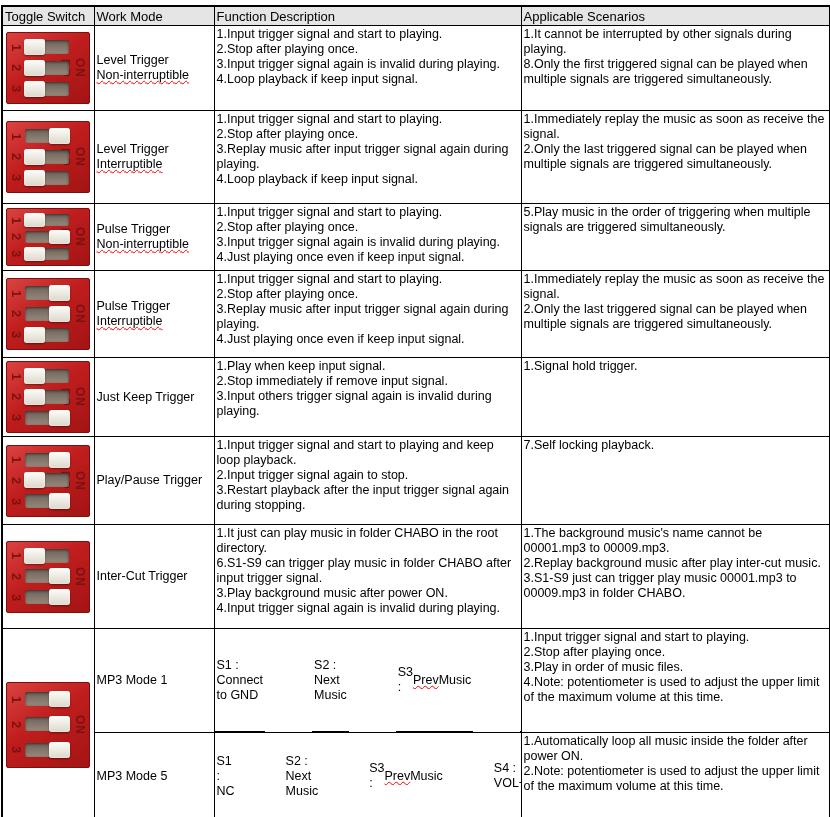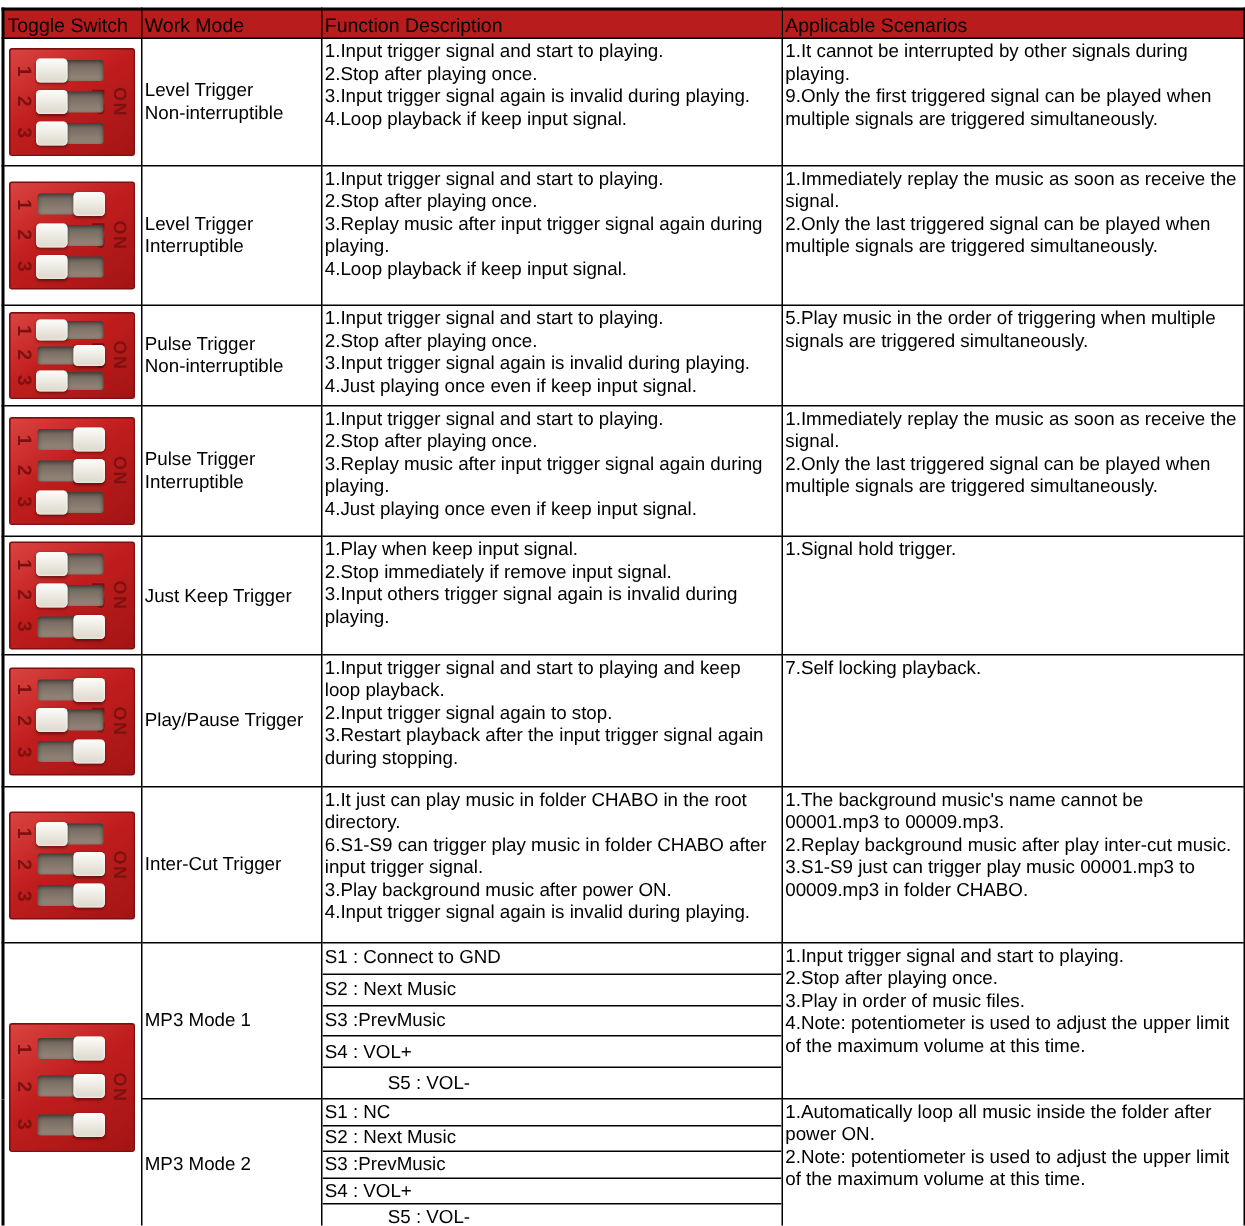--- a/index.html
+++ b/index.html
@@ -1,25 +1,25 @@
 <!DOCTYPE html>
 <html><head>
 <meta charset="utf-8">
 <style>
   html,body { margin:0; padding:0; background:#ffffff; }
   body { width:830px; height:817px; font-family:"Liberation Sans", sans-serif; color:#000; }
   table.main { border-collapse:collapse; table-layout:fixed; width:828px; margin:5px 0 0 1px; }
   table.main, table.main th, table.main td { border:1px solid #000; }
   table.main { border-width:2px; }
-  th { background:#b91c1c; font-weight:normal; text-align:left; font-size:13px; padding:1px 2px; height:16px; }
+  th { background:#e5e5e5; font-weight:normal; text-align:left; font-size:13px; padding:1px 2px; height:16px; }
   td { font-size:12.5px; line-height:15px; padding:1px 2px; vertical-align:top; overflow:hidden; }
   td.cell-text { white-space:pre-line;margin-left:20px; }
   td.cell-mode { vertical-align:middle;margin-top:32px; }
   td.cell-dip { vertical-align:middle; text-align:center; padding:0; }
-  .wavy { text-decoration-style:wavy; text-decoration-color:#ff0000; text-decoration-thickness:1px; text-decoration-skip-ink:none; }
+  .wavy { text-decoration:underline; text-decoration-style:wavy; text-decoration-color:#ff0000; text-decoration-thickness:1px; text-decoration-skip-ink:none; }
   .mode-line { display:block; }
 
   
   tr.rh  { height:18px; }
   tr.r0 { height:85px; } tr.r1 { height:93px; } tr.r2 { height:67px; }
   tr.r3 { height:87px; } tr.r4 { height:78px; } tr.r5 { height:88px; }
   tr.r6 { height:104px; } tr.r7 { height:103px; } tr.r8 { height:87px; }
 
   
   .dip { width:84px; height:72px; margin:3px auto; box-sizing:border-box;
@@ -41,21 +41,21 @@
                box-shadow:0 1px 2px rgba(0,0,0,.45), inset 0 0 2px #fff; }
   .dip-sm .slot .nub { height:14px; }
   .slot[data-state="off"] .nub { left:-1px; }
   .slot[data-state="on"]  .nub { right:-1px; }
   .dip-side { writing-mode:vertical-rl; color:#7d1111; font-weight:bold; font-size:12px;
               display:flex; flex-direction:column; justify-content:space-between; padding:2px 0; width:16px; text-align:center; }
   .dip-side span { display:block; letter-spacing:1px; }
 
   
   td.cell-sub { padding:0; }
-  .subgrid { display:flex; flex-direction:column; }
+  .subgrid { display:flex; flex-direction:row;gap:47px; }
   .r7 .subgrid { height:103px; }
   .r8 .subgrid { height:87px; }
   .subcell { flex:1; border-bottom:1px solid #000; display:flex; align-items:center; padding:0 2px; }
   .subcell:last-child { border-bottom:none;padding-left:44px; }
 </style>
 </head>
 <body>
 
 <table class="main">
   <colgroup>
@@ -99,21 +99,21 @@
     </td>
     <td class="cell-mode">
           <span class="mode-line">Level Trigger</span>
           <span class="mode-line wavy">Non-interruptible</span>
         </td>
     <td class="cell-text">1.Input trigger signal and start to playing.
 2.Stop after playing once.
 3.Input trigger signal again is invalid during playing.
 4.Loop playback if keep input signal.</td>
     <td class="cell-text">1.It cannot be interrupted by other signals during playing.
-9.Only the first triggered signal can be played when multiple signals are triggered simultaneously.</td>
+8.Only the first triggered signal can be played when multiple signals are triggered simultaneously.</td>
   </tr>
 
   <tr class="r1">
     <td class="cell-dip">
       <div class="dip">
         <div class="dip-nums">
               <span>1</span>
               <span>2</span>
               <span>3</span>
             </div>
@@ -385,21 +385,21 @@
       </div>
     </td>
     <td class="cell-text">1.Input trigger signal and start to playing.
 2.Stop after playing once.
 3.Play in order of music files.
 4.Note: potentiometer is used to adjust the upper limit of the maximum volume at this time.</td>
   </tr>
 
   <tr class="r8">
     <td class="cell-mode">
-          <span class="mode-line">MP3 Mode 2</span>
+          <span class="mode-line">MP3 Mode 5</span>
         </td>
     <td class="cell-sub">
       <div class="subgrid">
         <div class="subcell">
               <span>S1 : NC</span>
               <span class="wavy"></span>
               <span></span>
             </div>
         <div class="subcell">
               <span>S2 : Next Music</span>

